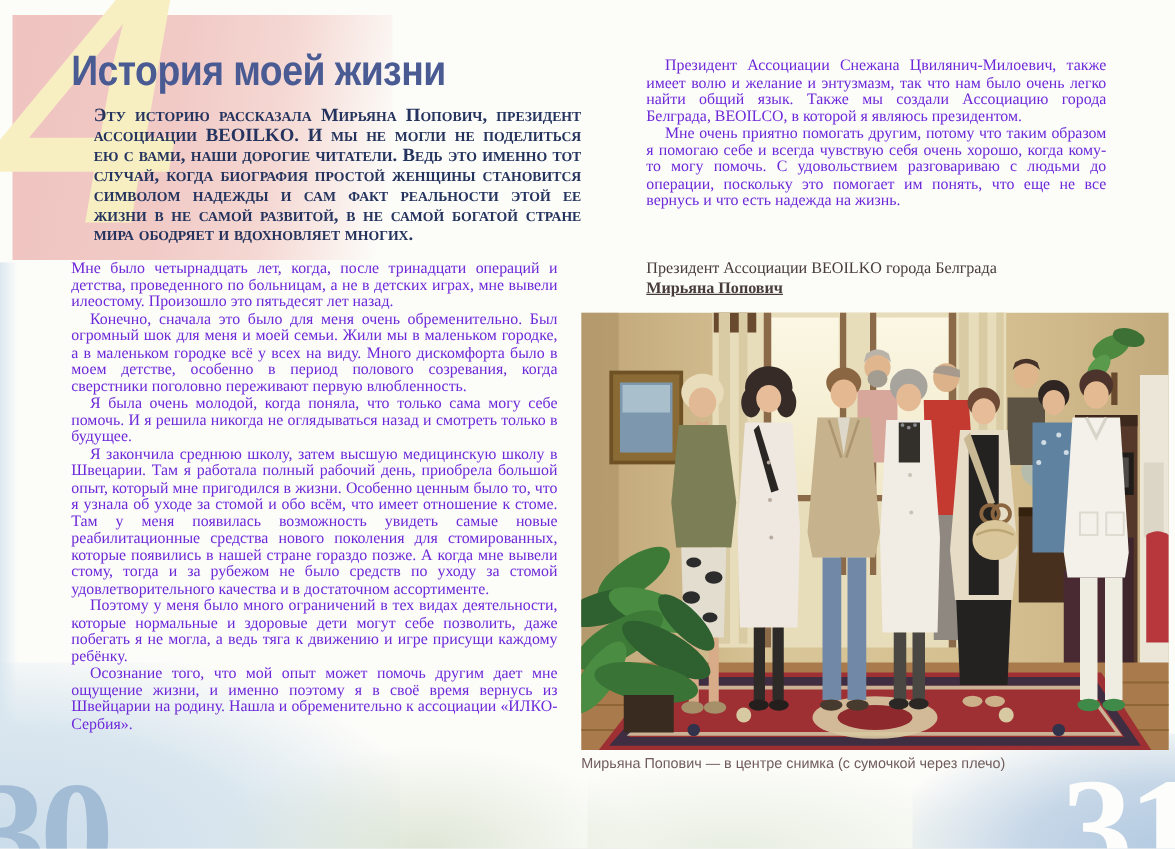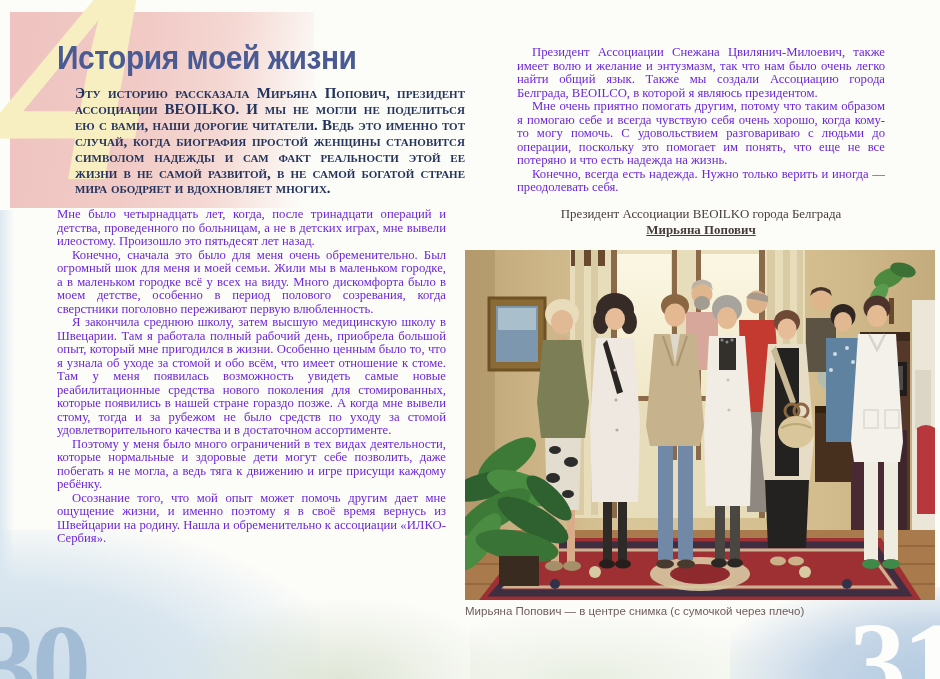--- a/index.html
+++ b/index.html
@@ -60,21 +60,21 @@
     font-weight:bold; font-variant:small-caps;
     font-size:15px; line-height:15.9px; color:#25345e; text-align:justify;
   }
   .bodycol { position:absolute; font-size:12.7px; line-height:13.5px; color:#6d28d9; text-align:justify; }
   .bodycol p { margin:0; text-indent:15px; }
   .body-left { left:57px; top:208px; width:389px; }
   .body-left p:first-child { text-indent:0; }
   .body-right { left:517px; top:46px; width:368px; }
   .signature {
     position:absolute; left:517px; top:207px; width:368px;
-    text-align:center; font-size:12.9px; line-height:15.5px; color:#473c3a;
+    text-align:left; font-size:12.9px; line-height:15.5px; color:#473c3a;
   }
   .signature .sig-bold { font-weight:bold;text-decoration:underline; }
   
   .photo { position:absolute; left:465px; top:250px; width:470px; height:350px; }
   .photo svg { display:block; }
   .caption {
     position:absolute; left:465px; top:605px; width:470px; 
     font-family:"Liberation Sans", sans-serif; font-size:11.5px; color:#705c5c;
   }
 </style>
@@ -89,30 +89,30 @@
   <div class="corner-bl"></div>
   <div class="tint-green-1"></div>
   <div class="tint-green-2"></div>
   <div class="corner-br"></div>
 
   <h1 class="title">История моей жизни</h1>
   <p class="intro">Эту историю рассказала Мирьяна Попович, президент ассоциации BEOILKO. И мы не могли не поделиться ею с вами, наши дорогие читатели. Ведь это именно тот случай, когда биография простой женщины становится символом надежды и сам факт реальности этой ее жизни в не самой развитой, в не самой богатой стране мира ободряет и вдохновляет многих.</p>
   <div class="bodycol body-left">
       <p>Мне было четырнадцать лет, когда, после тринадцати операций и детства, проведенного по больницам, а не в детских играх, мне вывели илеостому. Произошло это пятьдесят лет назад.</p>
       <p>Конечно, сначала это было для меня очень обременительно. Был огромный шок для меня и моей семьи. Жили мы в маленьком городке, а в маленьком городке всё у всех на виду. Много дискомфорта было в моем детстве, особенно в период полового созревания, когда сверстники поголовно переживают первую влюбленность.</p>
+      <p>Я была очень молодой, когда поняла, что только сама могу себе помочь. И я решила никогда не оглядываться назад и смотреть только в будущее.</p>
       <p>Я закончила среднюю школу, затем высшую медицинскую школу в Швецарии. Там я работала полный рабочий день, приобрела большой опыт, который мне пригодился в жизни. Особенно ценным было то, что я узнала об уходе за стомой и обо всём, что имеет отношение к стоме. Там у меня появилась возможность увидеть самые новые реабилитационные средства нового поколения для стомированных, которые появились в нашей стране гораздо позже. А когда мне вывели стому, тогда и за рубежом не было средств по уходу за стомой удовлетворительного качества и в достаточном ассортименте.</p>
       <p>Поэтому у меня было много ограничений в тех видах деятельности, которые нормальные и здоровые дети могут себе позволить, даже побегать я не могла, а ведь тяга к движению и игре присущи каждому ребёнку.</p>
       <p>Осознание того, что мой опыт может помочь другим дает мне ощущение жизни, и именно поэтому я в своё время вернусь из Швейцарии на родину. Нашла и обременительно к ассоциации «ИЛКО-Сербия».</p>
     </div>
   <div class="pagenum-left">30</div>
 
   <div class="bodycol body-right">
       <p>Президент Ассоциации Снежана Цвилянич-Милоевич, также имеет волю и желание и энтузмазм, так что нам было очень легко найти общий язык. Также мы создали Ассоциацию города Белграда, BEOILCO, в которой я являюсь президентом.</p>
-      <p>Мне очень приятно помогать другим, потому что таким образом я помогаю себе и всегда чувствую себя очень хорошо, когда кому-то могу помочь. С удовольствием разговариваю с людьми до операции, поскольку это помогает им понять, что еще не все потеряно и что есть надежда на жизнь.</p>
-      <p>Конечно, всегда есть надежда. Нужно только верить и иногда — преодолевать себя.</p>
+      <p>Мне очень приятно помогать другим, потому что таким образом я помогаю себе и всегда чувствую себя очень хорошо, когда кому-то могу помочь. С удовольствием разговариваю с людьми до операции, поскольку это помогает им понять, что еще не все вернусь и что есть надежда на жизнь.</p>
     </div>
   <div class="signature">
     <div>Президент Ассоциации BEOILKO города Белграда</div>
     <div class="sig-bold">Мирьяна Попович</div>
   </div>
 
   <figure class="photo" style="margin:0">
     <svg width="470" height="350" viewBox="0 0 470 350">
       <defs>
         <linearGradient id="wall" x1="0" y1="0" x2="1" y2="0">

